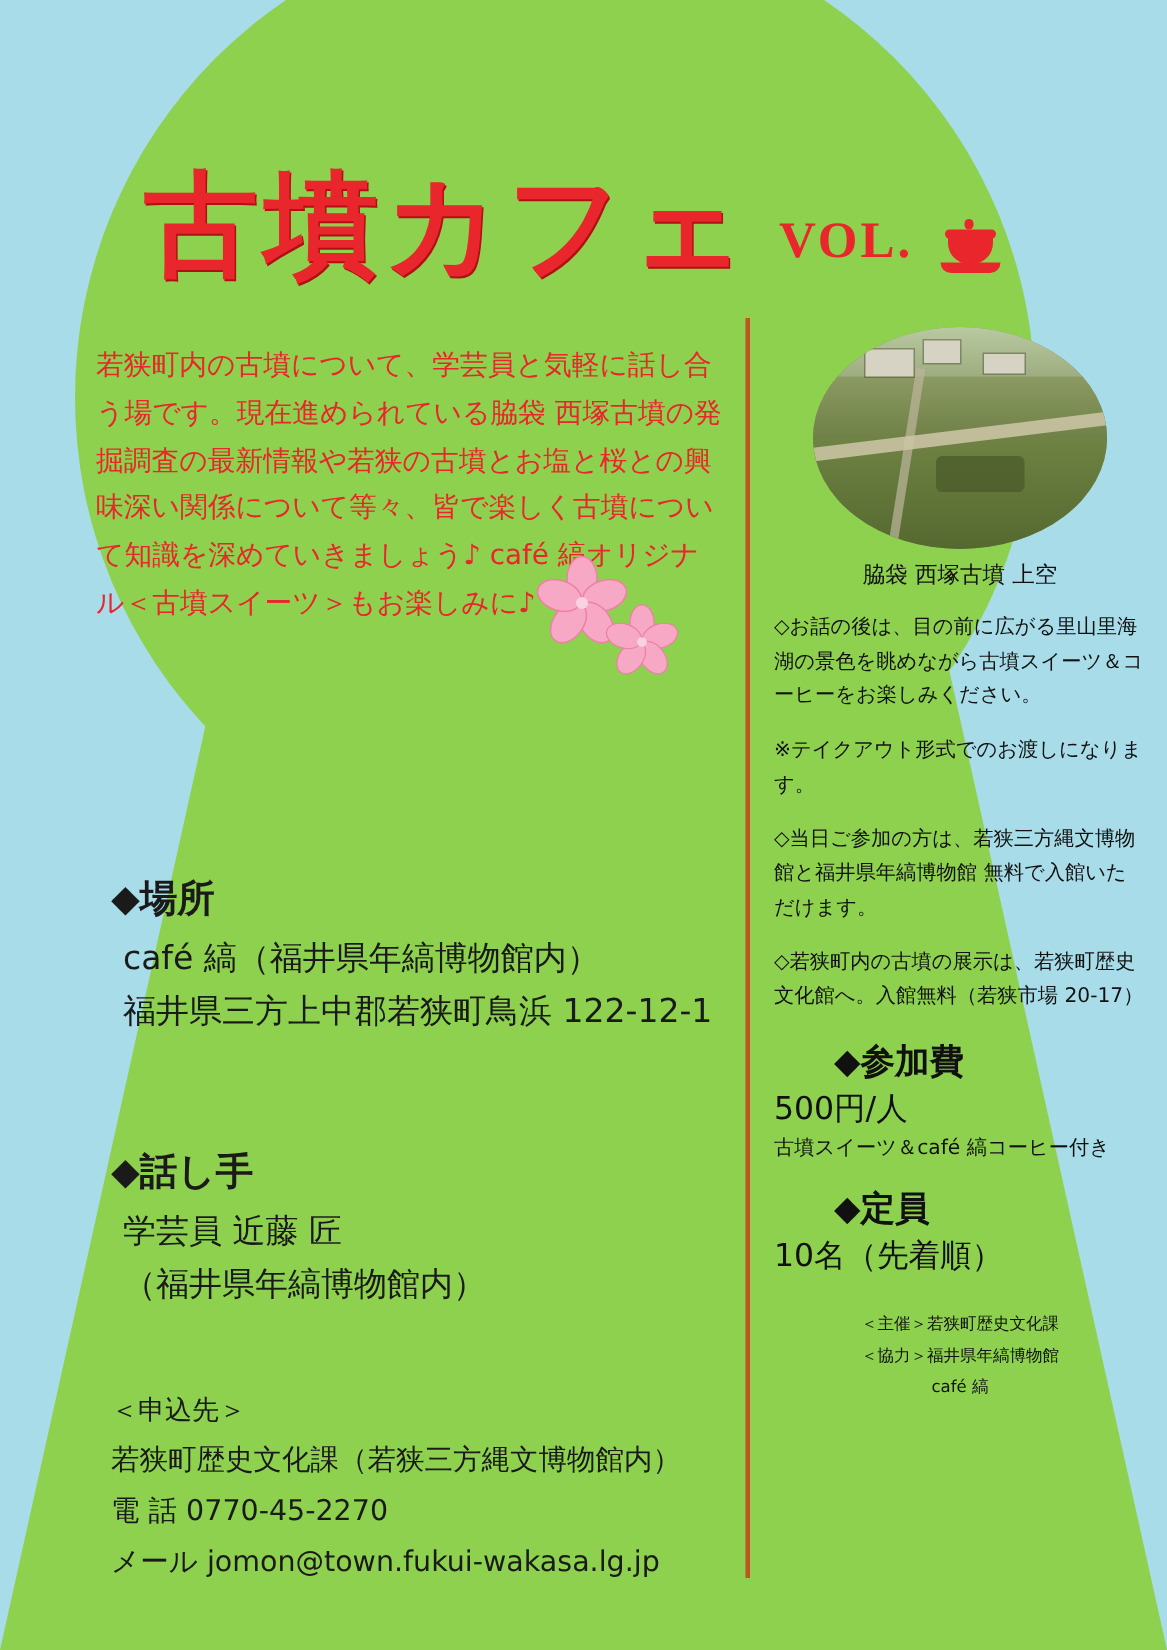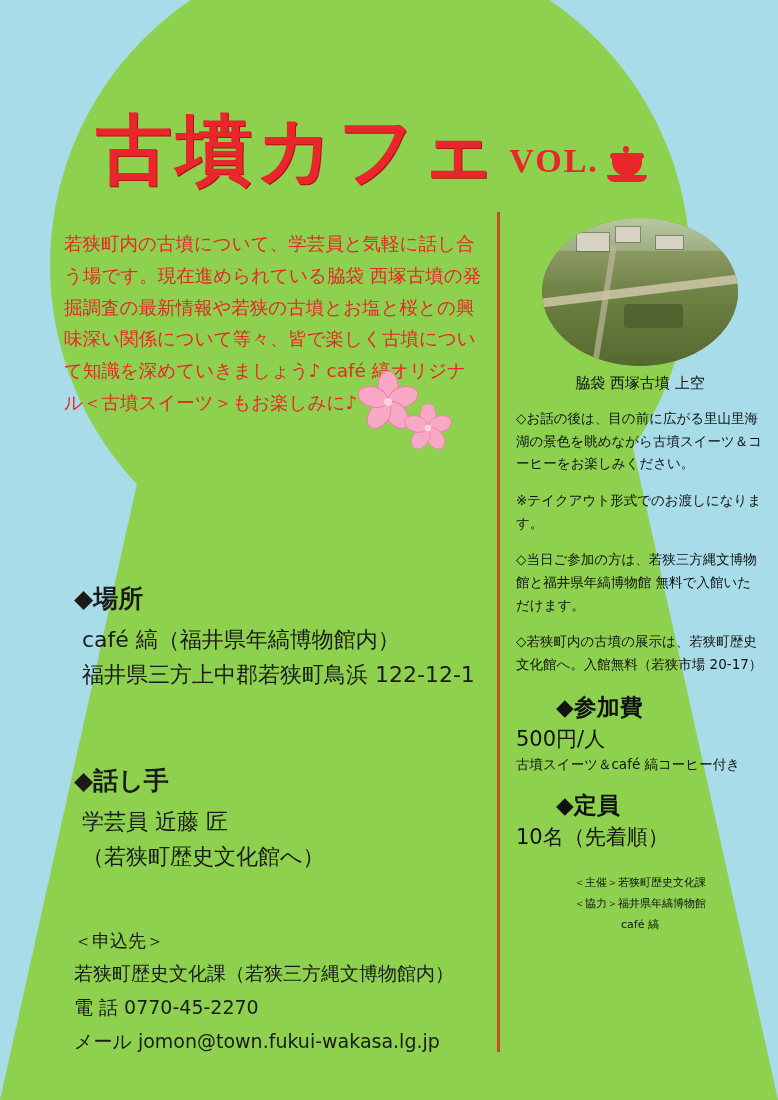--- a/index.html
+++ b/index.html
@@ -44,21 +44,21 @@
     z-index: 5;
   }
 
   
   .title-row {
     position: absolute;
     left: 96px;
     top: 112px;
     display: flex;
     align-items: flex-end;
-    gap: 8px;
+    gap: 18px;
   }
   .main-title {
     font-family: "DejaVu Sans", sans-serif;
     font-weight: bold;
     font-size: 76px;
     line-height: 1;
     color: #e8262c;
     letter-spacing: 4px;
     text-shadow: 1px 1px 0 #b01015;
   }
@@ -300,21 +300,21 @@
 
     <div class="left-block" id="blk-place">
       <div class="heading">◆場所</div>
       <div class="line">café 縞（福井県年縞博物館内）</div>
       <div class="line">福井県三方上中郡若狭町鳥浜 122-12-1</div>
     </div>
 
     <div class="left-block" id="blk-speaker">
       <div class="heading">◆話し手</div>
       <div class="line">学芸員 近藤 匠</div>
-      <div class="line">（若狭町歴史文化館へ）</div>
+      <div class="line">（福井県年縞博物館内）</div>
     </div>
 
     <div class="apply">
       <div class="small">＜申込先＞</div>
       <div>若狭町歴史文化課（若狭三方縄文博物館内）</div>
       <div>電 話 0770-45-2270</div>
       <div>メール jomon@town.fukui-wakasa.lg.jp</div>
     </div>
 
     <div class="divider"></div>

